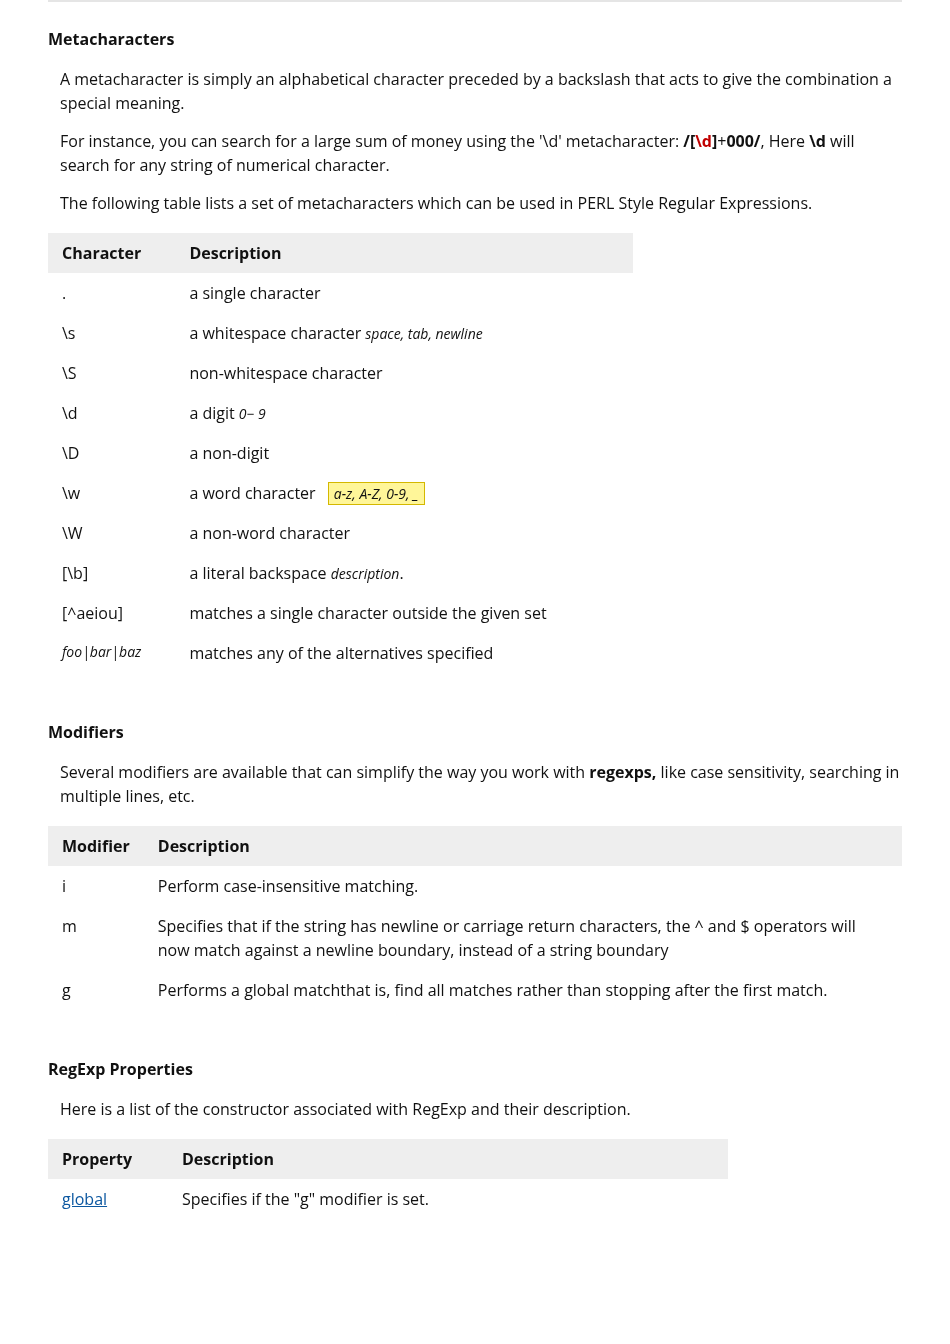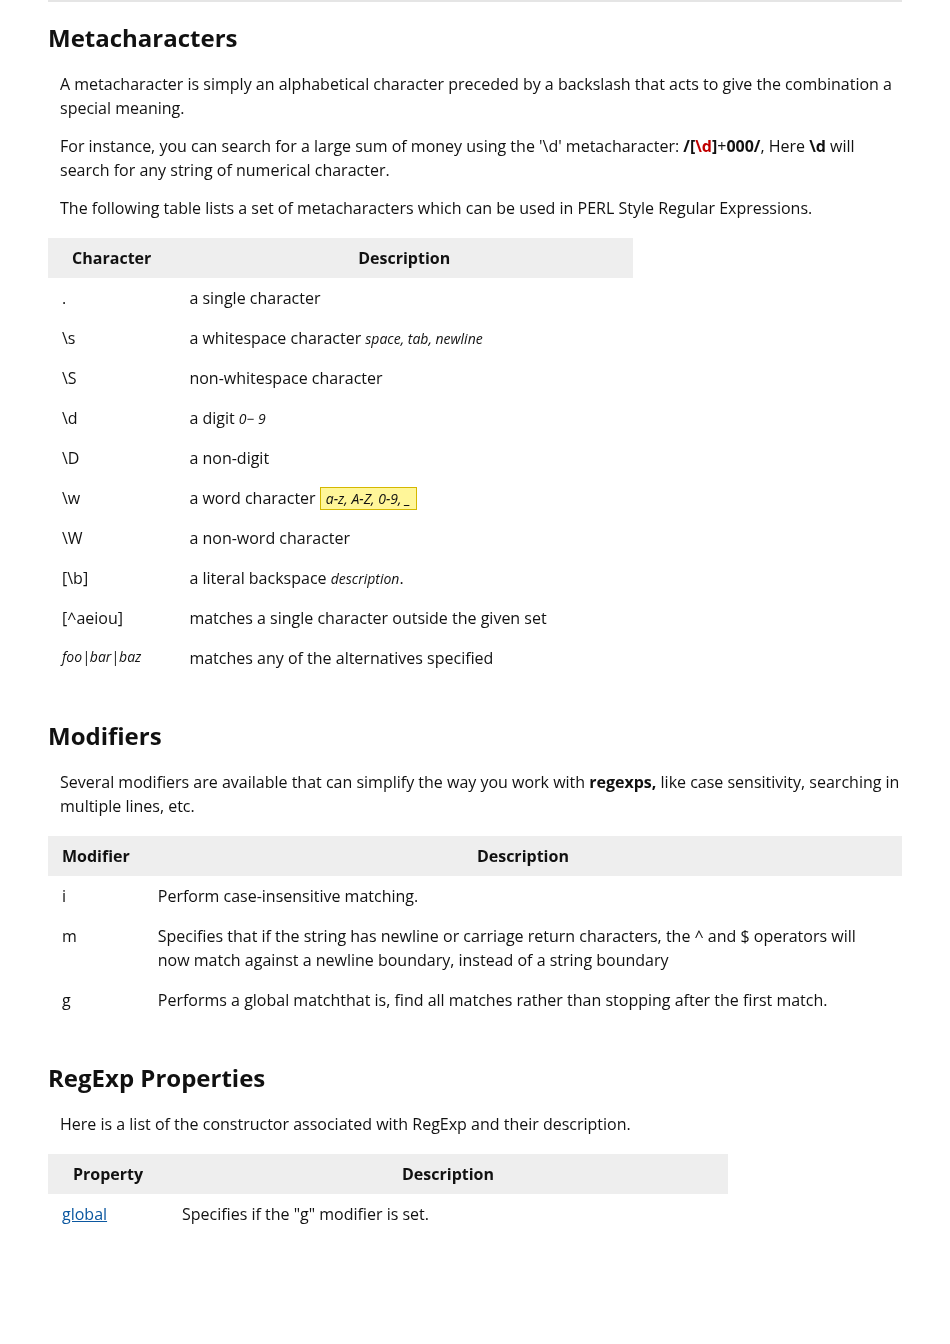--- a/index.html
+++ b/index.html
@@ -6,55 +6,56 @@
   body {
     font-family: "Open Sans", -apple-system, BlinkMacSystemFont, "Segoe UI", Roboto, Helvetica, Arial, sans-serif;
     color: #111;
     margin: 0;
     padding: 0 48px 48px 48px;
     font-size: 16px;
     line-height: 1.5;
     max-width: 950px;
   }
   h2 {
-    font-size: 24px;
+    font-size: 16px;
     font-weight: 700;
     margin: 0;
-    padding-top: 18px;
+    padding-top: 25px;
     padding-bottom: 8px;
   }
   h2.first {
     border-top: 2px solid #e5e5e5;
     margin-top: 0;
   }
   p { margin: 8px 0 14px 12px; }
   table {
     border-collapse: collapse;
     margin: 18px 0 22px 0;
   }
   th {
-    text-align: center;
+    text-align: left;
     background: #eeeeee;
     font-weight: 700;
     padding: 8px 14px;
   }
   td {
     padding: 8px 14px;
     vertical-align: top;
   }
   table.meta { width: 585px; }
   table.mod { width: 100%; }
   table.prop { width: 680px; }
   .small-ital { font-style: italic; font-size: 14px; }
   .highlight {
     background: #fff699;
     border: 1px solid #d4b800;
     padding: 1px 5px;
     font-size: 14px;
     font-style: italic;
+    margin-left: 8px;
   }
   .red { color: #c00000; }
   a.link { color: #0b57a0; text-decoration: underline; }
   .bold { font-weight: 700; }
 </style>
 </head>
 <body>
 
 <h2 class="first">Metacharacters</h2>
 <p>A metacharacter is simply an alphabetical character preceded by a backslash that acts to give the combination a special meaning.</p>

